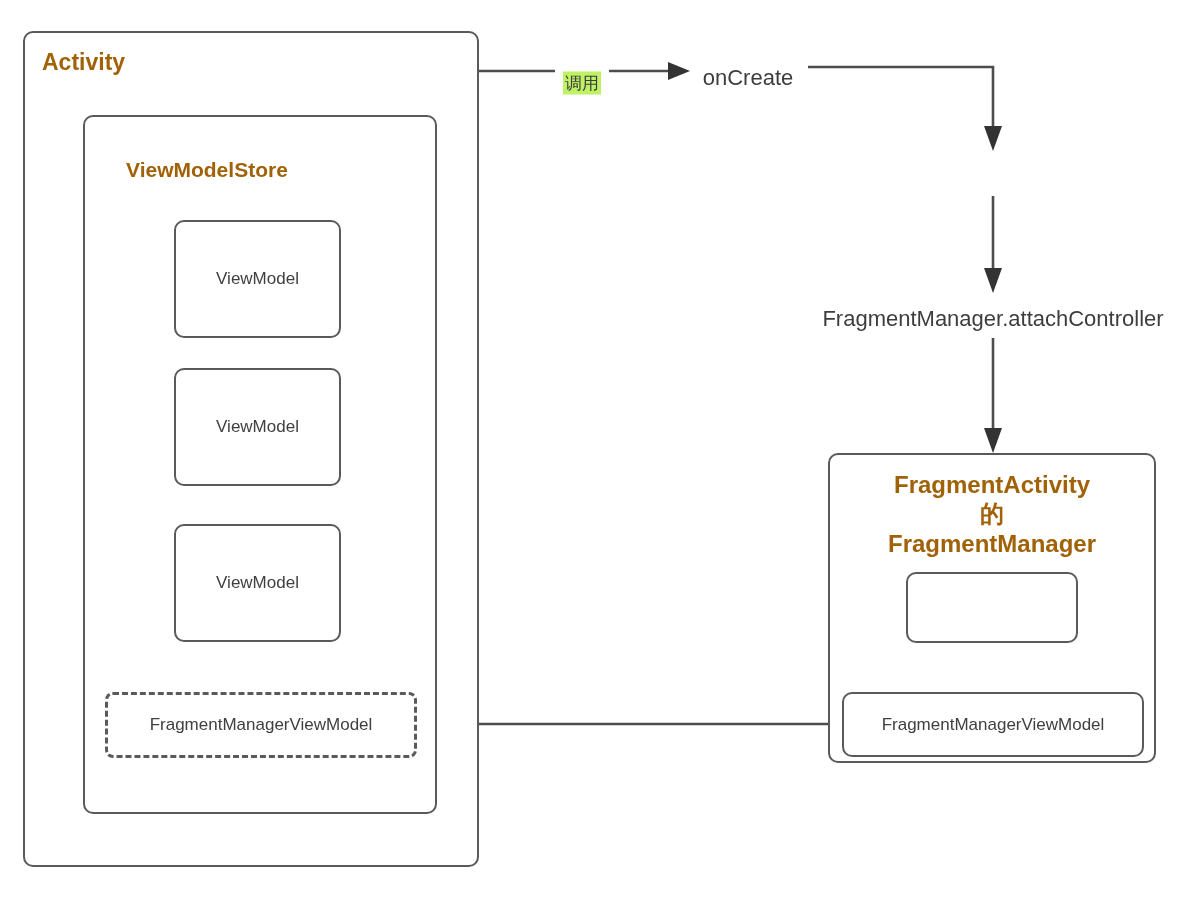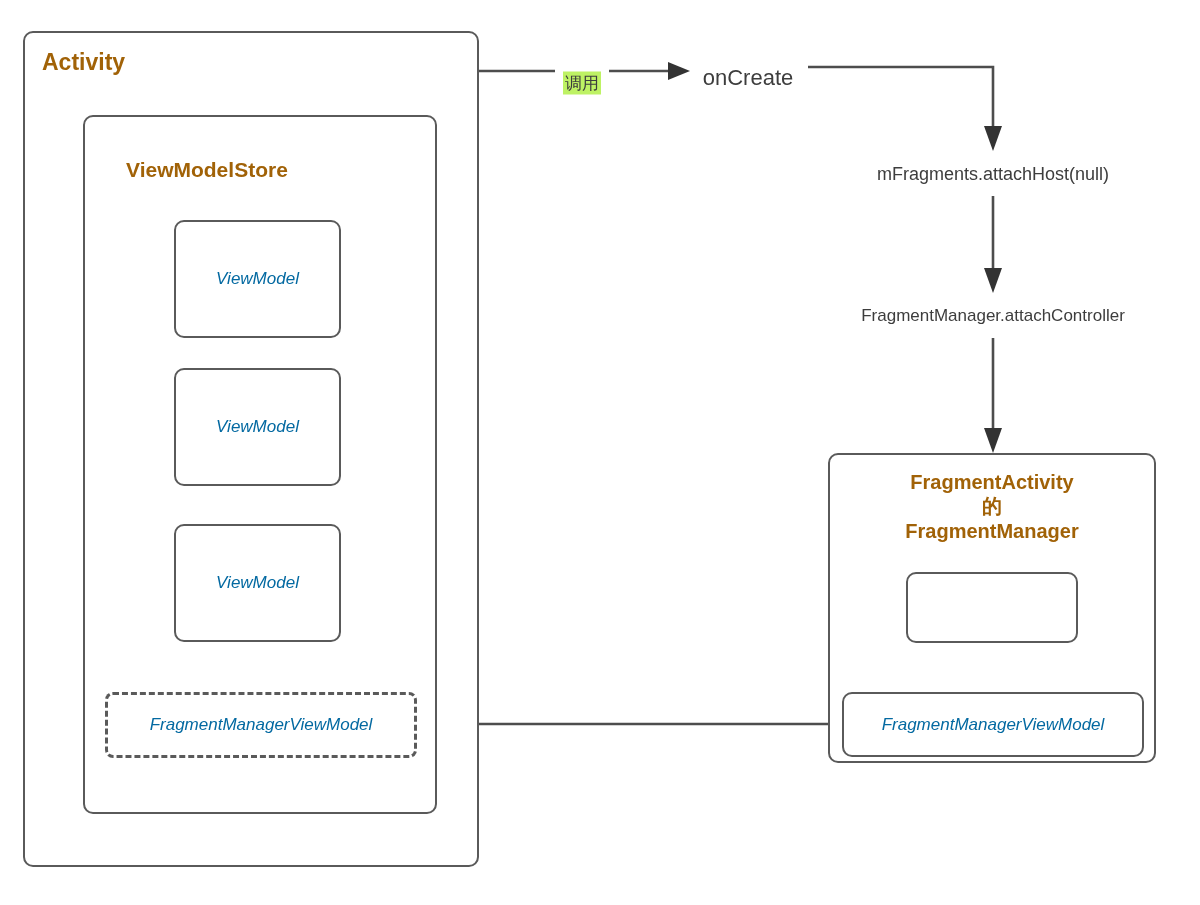--- a/index.html
+++ b/index.html
@@ -29,28 +29,27 @@
   }
   .box-title {
     position: absolute;
     font-weight: bold;
     color: #a16207;
     white-space: pre-line;
     line-height: 1.22;
   }
   .box-label {
     position: absolute;
-    color: #0369a1;
+    color: #404040;
     display: flex;
     align-items: center;
     justify-content: center;
     text-align: center;
     white-space: pre-line;
     line-height: 1.25;
-    font-style: italic;
   }
   .flow-text {
     position: absolute;
     color: #3d3d3d;
     white-space: nowrap;
     text-align: center;
     transform: translateX(-50%);
   }
   .edge-label {
     position: absolute;
@@ -133,26 +132,25 @@
   <div class="box" style="left:174px; top:524px; width:167px; height:118px;"></div>
   <div class="box-label" style="left:174px; top:524px; width:167px; height:118px; font-size:17px;">ViewModel</div>
 
   <div class="box dashed" style="left:105px; top:692px; width:312px; height:66px;"></div>
   <div class="box-label" style="left:105px; top:692px; width:312px; height:66px; font-size:17px;">FragmentManagerViewModel</div>
 
   <div class="edge-label" style="left:582px; top:71px; font-size:17px;">调用</div>
 
   <div class="flow-text" style="left:748px; top:57px; font-size:22px;margin-top:8px;">onCreate</div>
 
-  <div class="flow-text" style="left:993px; top:164px; font-size:18px;">mFragments.attachHost(null)</div>
 
-  <div class="flow-text" style="left:993px; top:306px; font-size:17px;">FragmentManager.attachController</div>
+  <div class="flow-text" style="left:993px; top:306px; font-size:22px;">FragmentManager.attachController</div>
 
   <div class="box" style="left:828px; top:453px; width:328px; height:310px;"></div>
-  <div class="box-title" style="left:828px; top:470px; width:328px; font-size:20px; text-align:center;">FragmentActivity
+  <div class="box-title" style="left:828px; top:470px; width:328px; font-size:24px; text-align:center;">FragmentActivity
 的
 FragmentManager</div>
 
   <div class="box" style="left:906px; top:572px; width:172px; height:71px;"></div>
 
   <div class="box" style="left:842px; top:692px; width:302px; height:65px;"></div>
   <div class="box-label" style="left:842px; top:692px; width:302px; height:65px; font-size:17px;">FragmentManagerViewModel</div>
 
 </div>
 

